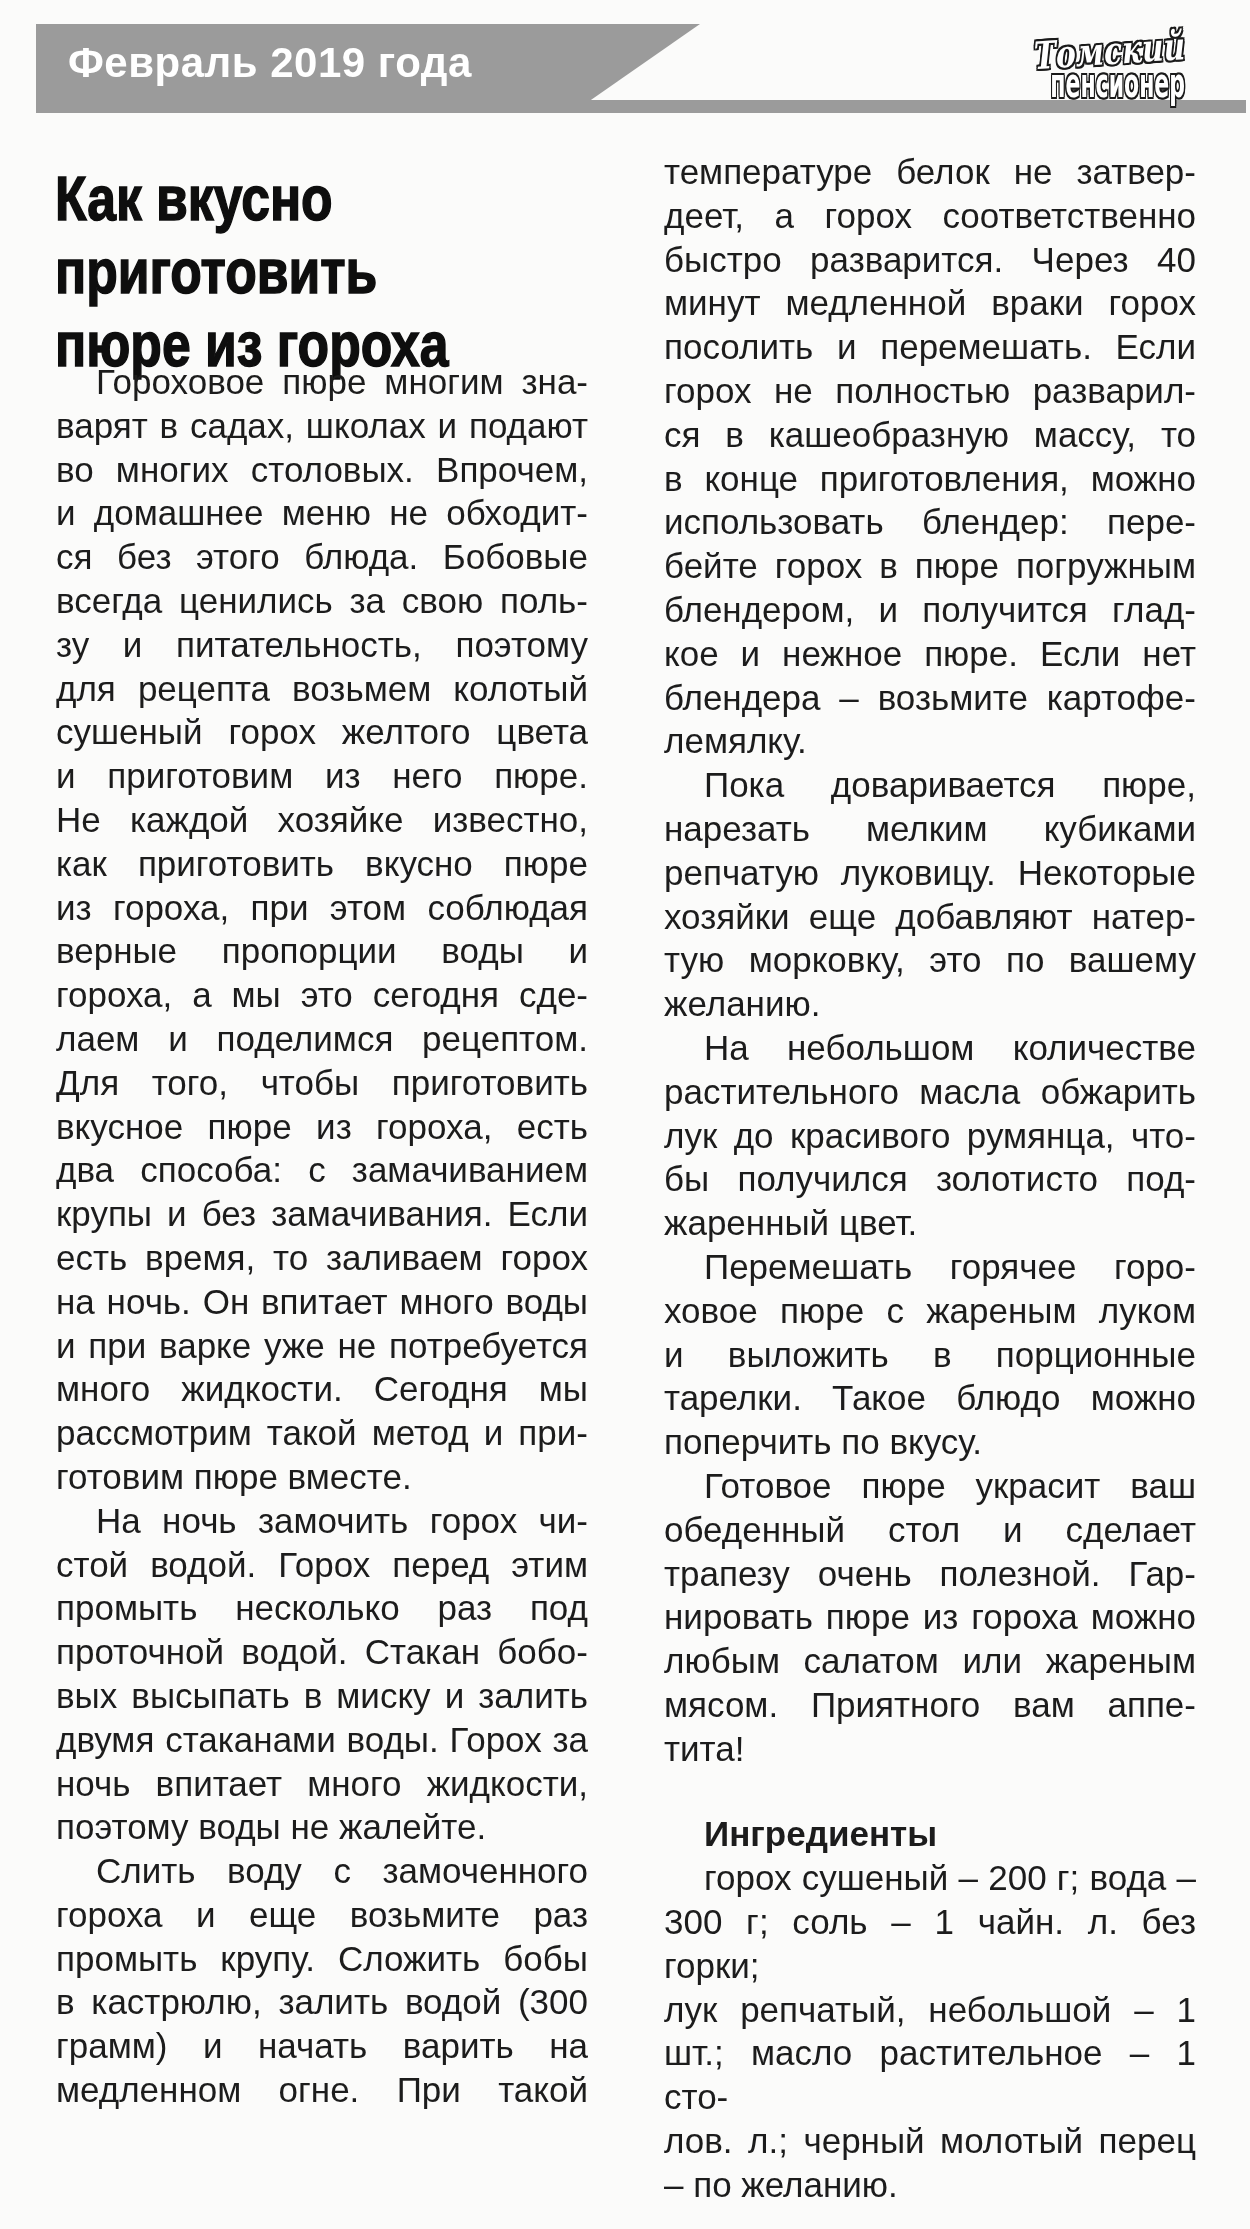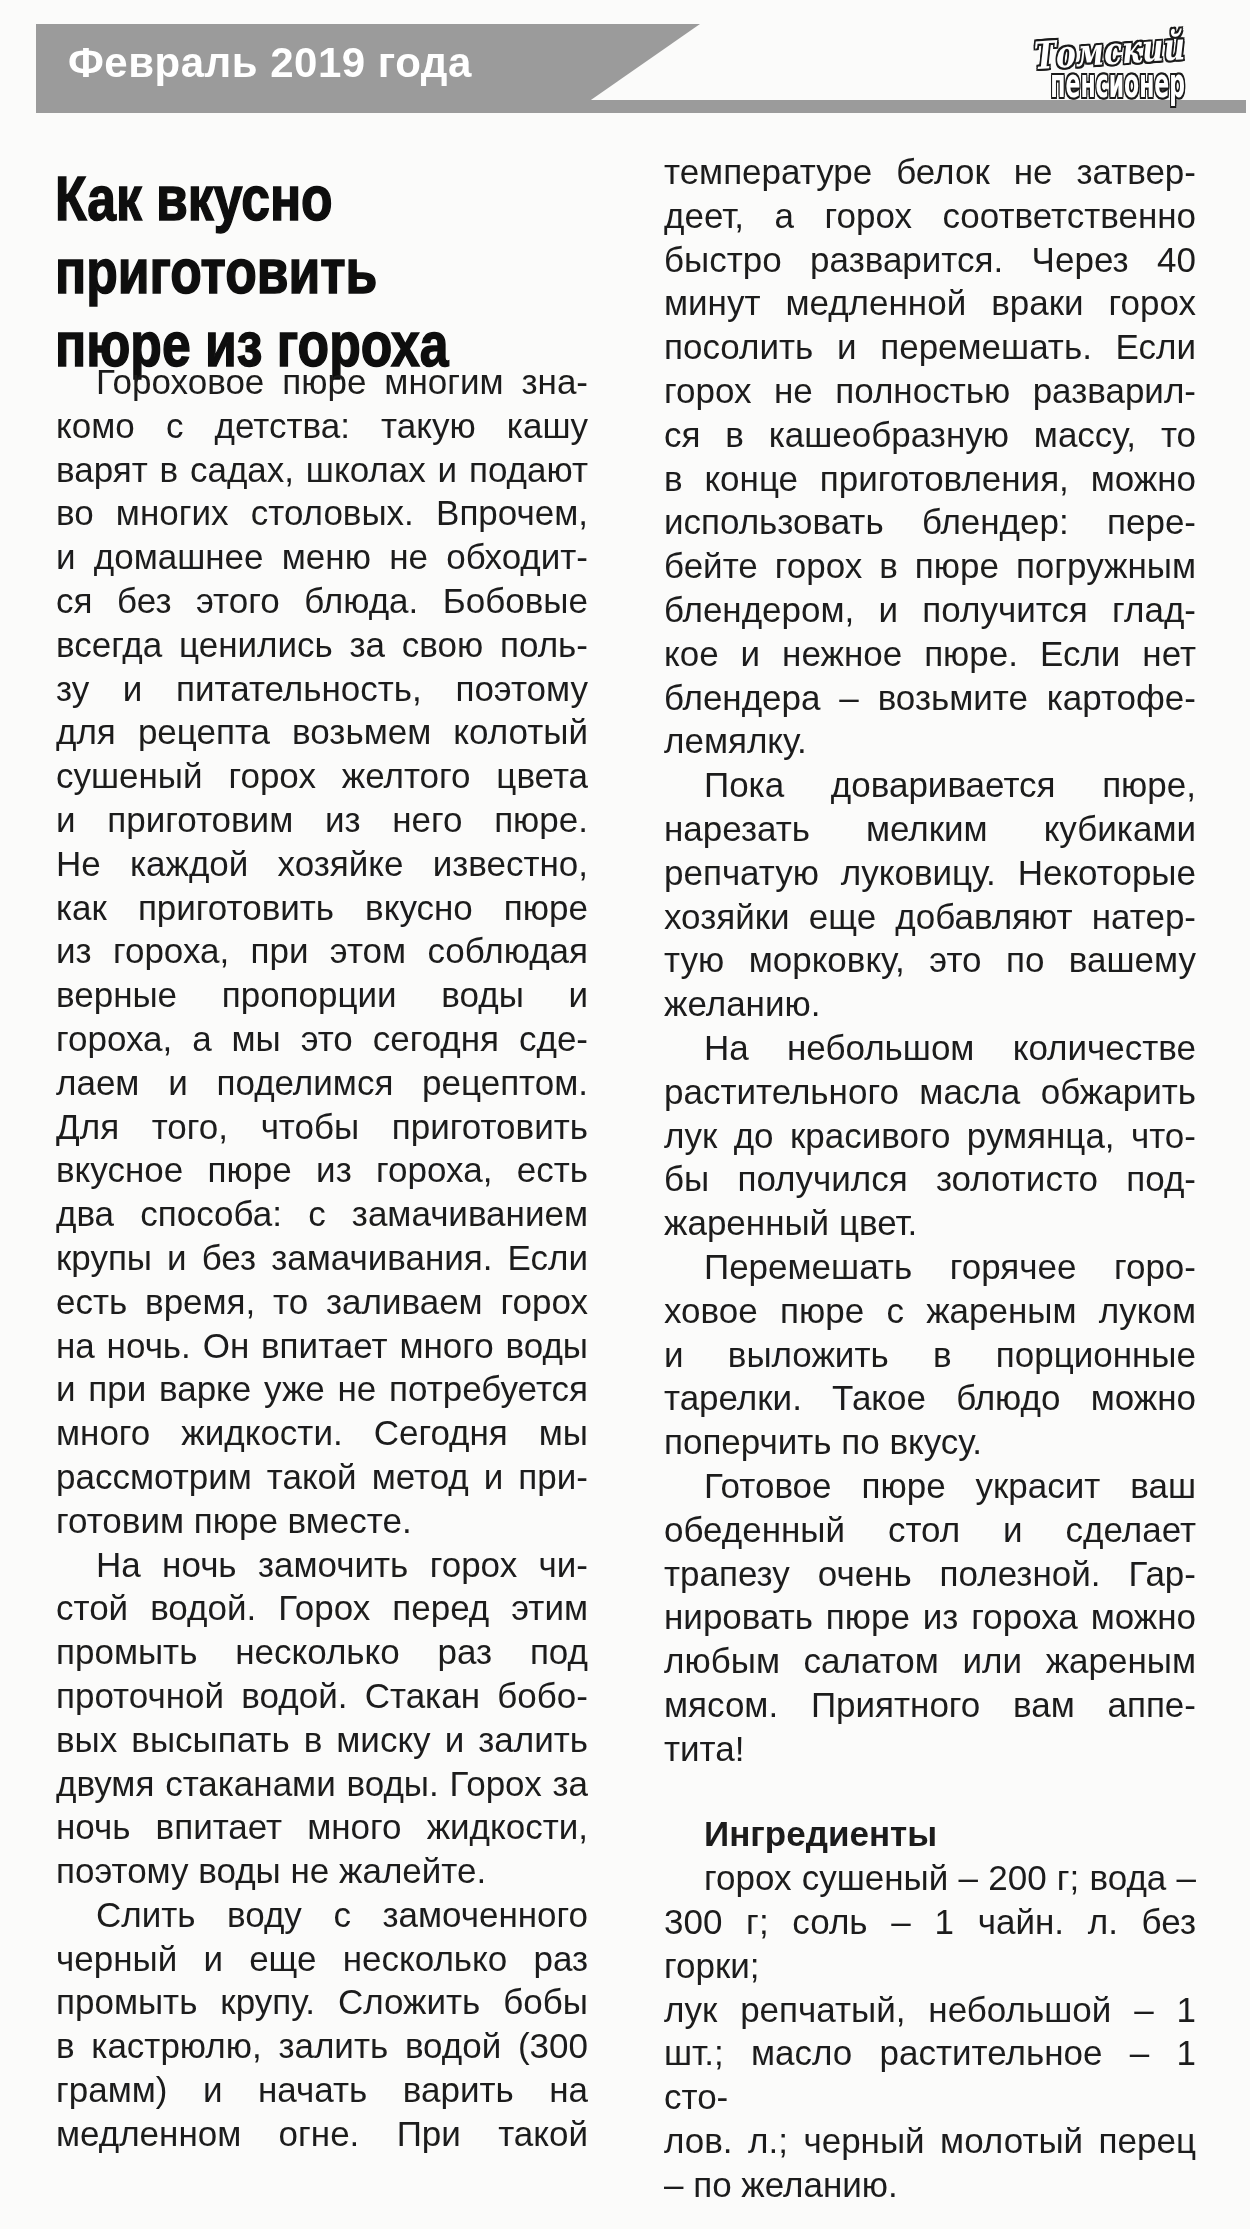--- a/index.html
+++ b/index.html
@@ -86,21 +86,20 @@
   </header>
 
   <h1 class="headline">
     <div>Как вкусно</div>
     <div>приготовить</div>
     <div>пюре из гороха</div>
   </h1>
 
   <div class="col col1">
       <div class="line first-indent">Гороховое пюре многим зна-</div>
-      <div class="line">комо с детства: такую кашу</div>
       <div class="line">варят в садах, школах и подают</div>
       <div class="line">во многих столовых. Впрочем,</div>
       <div class="line">и домашнее меню не обходит-</div>
       <div class="line">ся без этого блюда. Бобовые</div>
       <div class="line">всегда ценились за свою поль-</div>
       <div class="line">зу и питательность, поэтому</div>
       <div class="line">для рецепта возьмем колотый</div>
       <div class="line">сушеный горох желтого цвета</div>
       <div class="line">и приготовим из него пюре.</div>
       <div class="line">Не каждой хозяйке известно,</div>
@@ -121,21 +120,21 @@
       <div class="line para-last">готовим пюре вместе.</div>
       <div class="line first-indent">На ночь замочить горох чи-</div>
       <div class="line">стой водой. Горох перед этим</div>
       <div class="line">промыть несколько раз под</div>
       <div class="line">проточной водой. Стакан бобо-</div>
       <div class="line">вых высыпать в миску и залить</div>
       <div class="line">двумя стаканами воды. Горох за</div>
       <div class="line">ночь впитает много жидкости,</div>
       <div class="line para-last">поэтому воды не жалейте.</div>
       <div class="line first-indent">Слить воду с замоченного</div>
-      <div class="line">черный и еще несколько раз</div>
+      <div class="line">гороха и еще возьмите раз</div>
       <div class="line">промыть крупу. Сложить бобы</div>
       <div class="line">в кастрюлю, залить водой (300</div>
       <div class="line">грамм) и начать варить на</div>
       <div class="line">медленном огне. При такой</div>
     </div>
   <div class="col col2">
       <div class="line">температуре белок не затвер-</div>
       <div class="line">деет, а горох соответственно</div>
       <div class="line">быстро разварится. Через 40</div>
       <div class="line">минут медленной враки горох</div>

